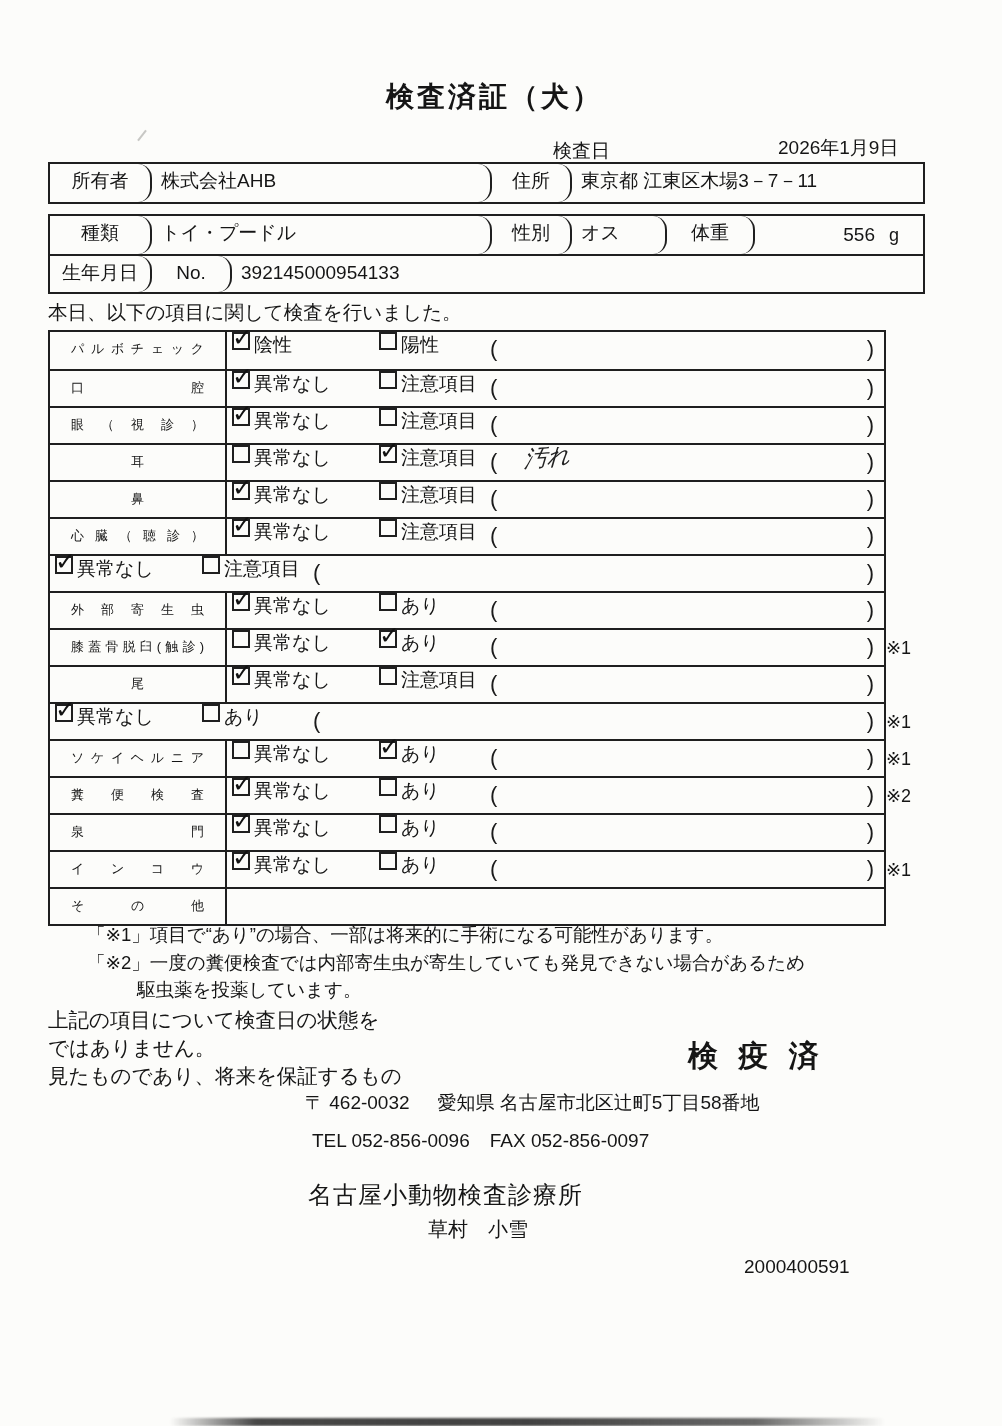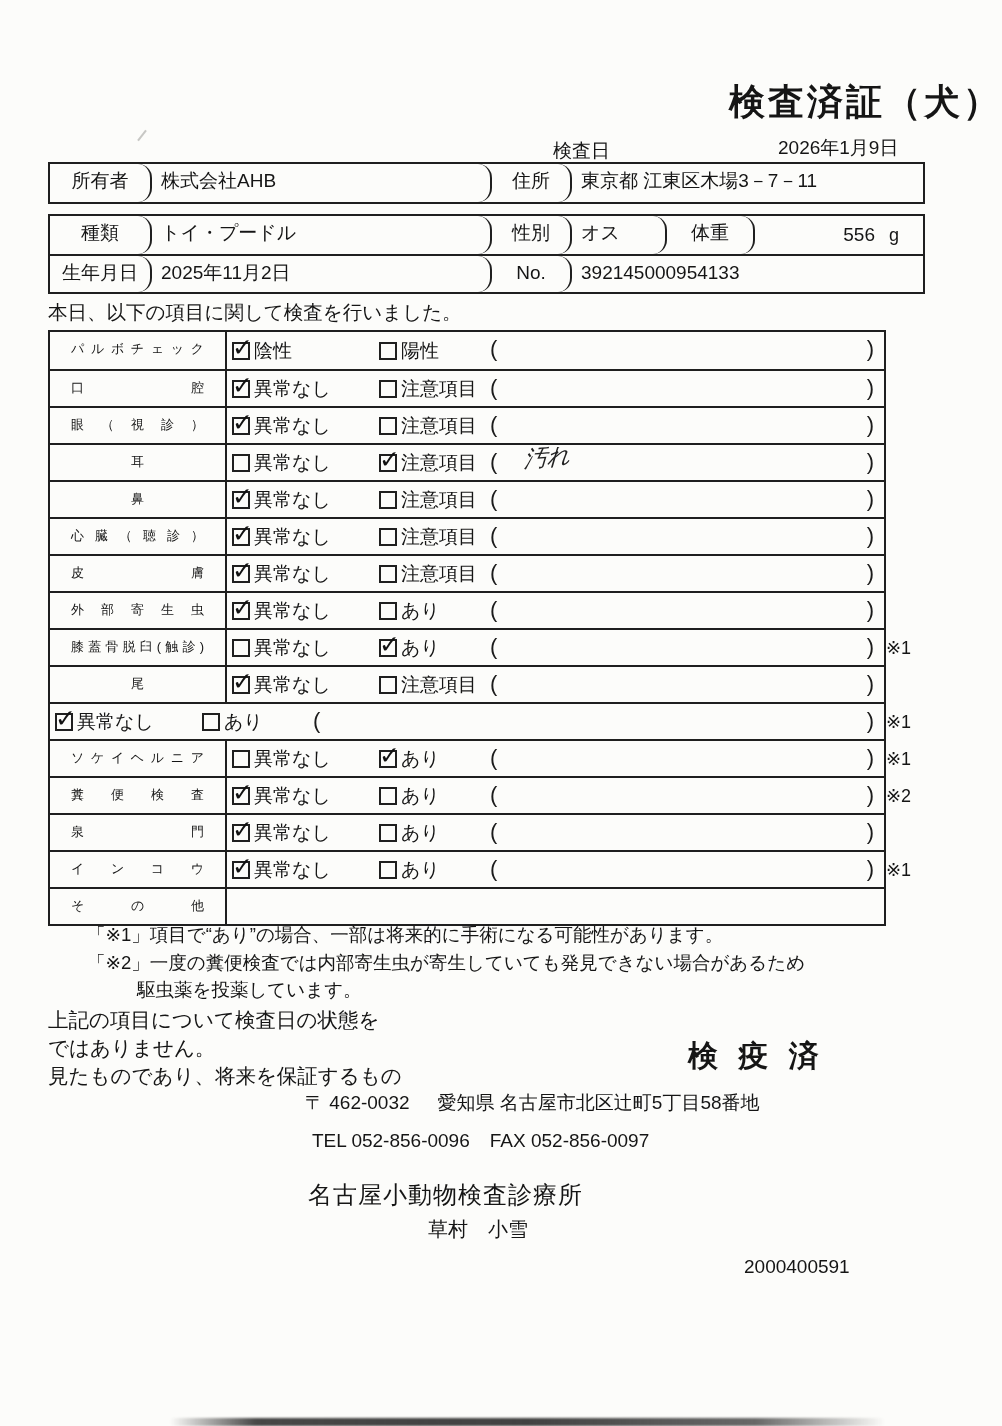--- a/index.html
+++ b/index.html
@@ -4,21 +4,21 @@
 <style>
   html,body { margin:0; padding:0; background:#e8e8e6; }
   .page {
     position:relative; width:1002px; height:1426px; margin:0 auto;
     background:#fcfcfa; color:#151515; overflow:hidden;
     font-family:"Liberation Sans","DejaVu Sans",sans-serif;
   }
   .abs { position:absolute; }
 
   
-  .doc-title { top:78px; left:0; right:0; text-align:right; font-size:36px; font-weight:600; letter-spacing:3px; margin:0; }
+  .doc-title { top:78px; left:0; right:13px; text-align:center; font-size:28px; font-weight:600; letter-spacing:3px; margin:0; }
   .date-label { top:138px; left:553px; font-size:19px; }
   .date-value { top:135px; left:778px; font-size:19px; }
 
   
   .btable { border:2px solid #1f1f1f; box-sizing:border-box; background:transparent; }
   .trow { display:flex; height:38px; box-sizing:border-box; }
   .trow + .trow { border-top:2px solid #1f1f1f; }
   .tcell { box-sizing:border-box; line-height:34px; font-size:19px; overflow:hidden; white-space:nowrap; }
   .tcell.bordered { border-right:2px solid #1f1f1f;border-radius:14px; }
   .lab { text-align:center; }
@@ -36,21 +36,21 @@
   .checklist { top:330px; left:48px; width:838px; border:2px solid #1f1f1f; box-sizing:border-box; }
   .chk-row { position:relative; display:flex; height:37px; box-sizing:border-box; }
   .chk-row:not(:first-child) { border-top:2px solid #1f1f1f; }
   .row-label {
     width:177px; box-sizing:border-box; border-right:2px solid #1f1f1f;
     padding:0 21px; line-height:34px; font-size:13px; white-space:nowrap;
     text-align:justify; text-align-last:justify; overflow:hidden;
   }
   .row-label.single { text-align:center; text-align-last:center; }
   .row-options { position:relative; flex:1; }
-  .opt { position:absolute; top:0; height:100%; display:flex; align-items:center; gap:4px; font-size:19px; white-space:nowrap; }
+  .opt { position:absolute; top:0; height:100%; display:flex; align-items:flex-start; gap:4px; font-size:19px; white-space:nowrap; }
   .opt1 { left:5px; } .opt2 { left:134px;margin-left:18px; }
   .cb { width:14px; height:14px; border:2px solid #1f1f1f; position:relative; flex:none; box-sizing:content-box; }
   .cb.checked::after {
     content:"\2713"; position:absolute; left:-2px; top:-11px;
     font-size:25px; font-weight:600; color:#111;
   }
   .paren { position:absolute; top:0; line-height:34px; font-size:22px; color:#1b1b1b; }
   .paren-open { left:263px; } .paren-close { right:10px; }
   .row-note {
     position:absolute; left:297px; top:-3px; font-size:23px; color:#222;
@@ -108,21 +108,20 @@
       <div class="tcell bordered lab w80">性別</div>
       <div class="tcell bordered val w95">オス</div>
       <div class="tcell bordered lab w88">体重</div>
       <div class="tcell wfill weight-cell">
         <span>556</span>
         <span class="weight-unit">g</span>
       </div>
     </div>
     <div class="trow">
       <div class="tcell bordered lab w102">生年月日</div>
-      <div class="tcell bordered val w340">2025年11月2日</div>
       <div class="tcell bordered lab w80">No.</div>
       <div class="tcell val wfill">392145000954133</div>
     </div>
   </div>
 
   <div class="abs intro">本日、以下の項目に関して検査を行いました。</div>
 
   <div class="abs checklist">
     <div class="chk-row">
       <div class="row-label">パルボチェック</div>
@@ -226,21 +225,20 @@
           <span class="opt2-label">注意項目</span>
         </span>
         <span class="paren paren-open">(</span>
 
         <span class="paren paren-close">)</span>
       </div>
 
     </div>
 
     <div class="chk-row">
-      <div class="row-label">皮膚</div>
       <div class="row-options">
         <span class="opt opt1">
           <span class="cb cb1 checked"></span>
           <span class="opt1-label">異常なし</span>
         </span>
         <span class="opt opt2">
           <span class="cb cb2"></span>
           <span class="opt2-label">注意項目</span>
         </span>
         <span class="paren paren-open">(</span>

